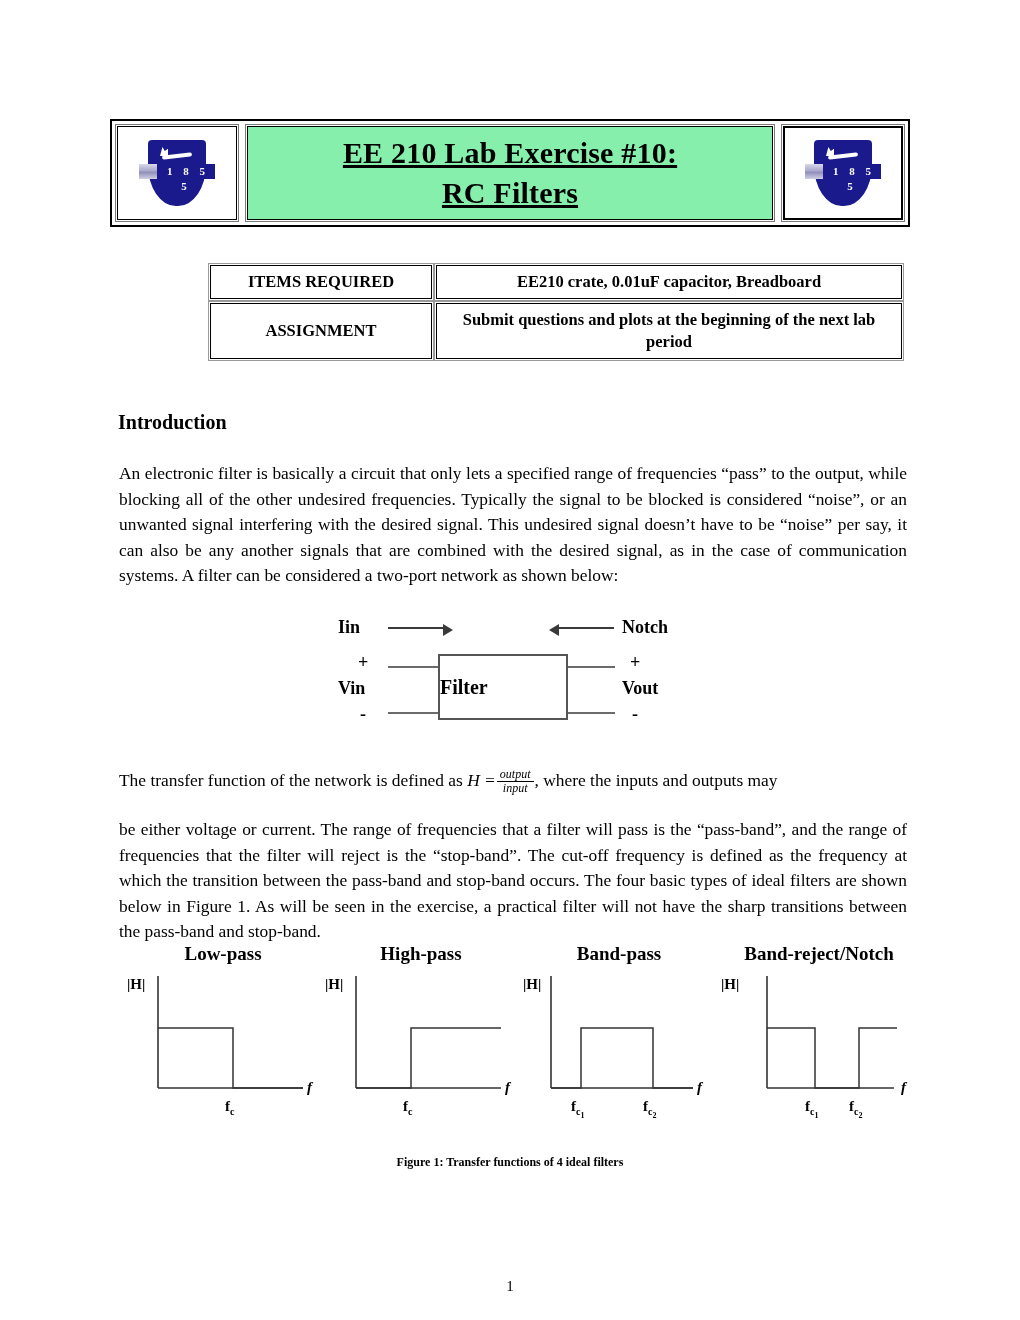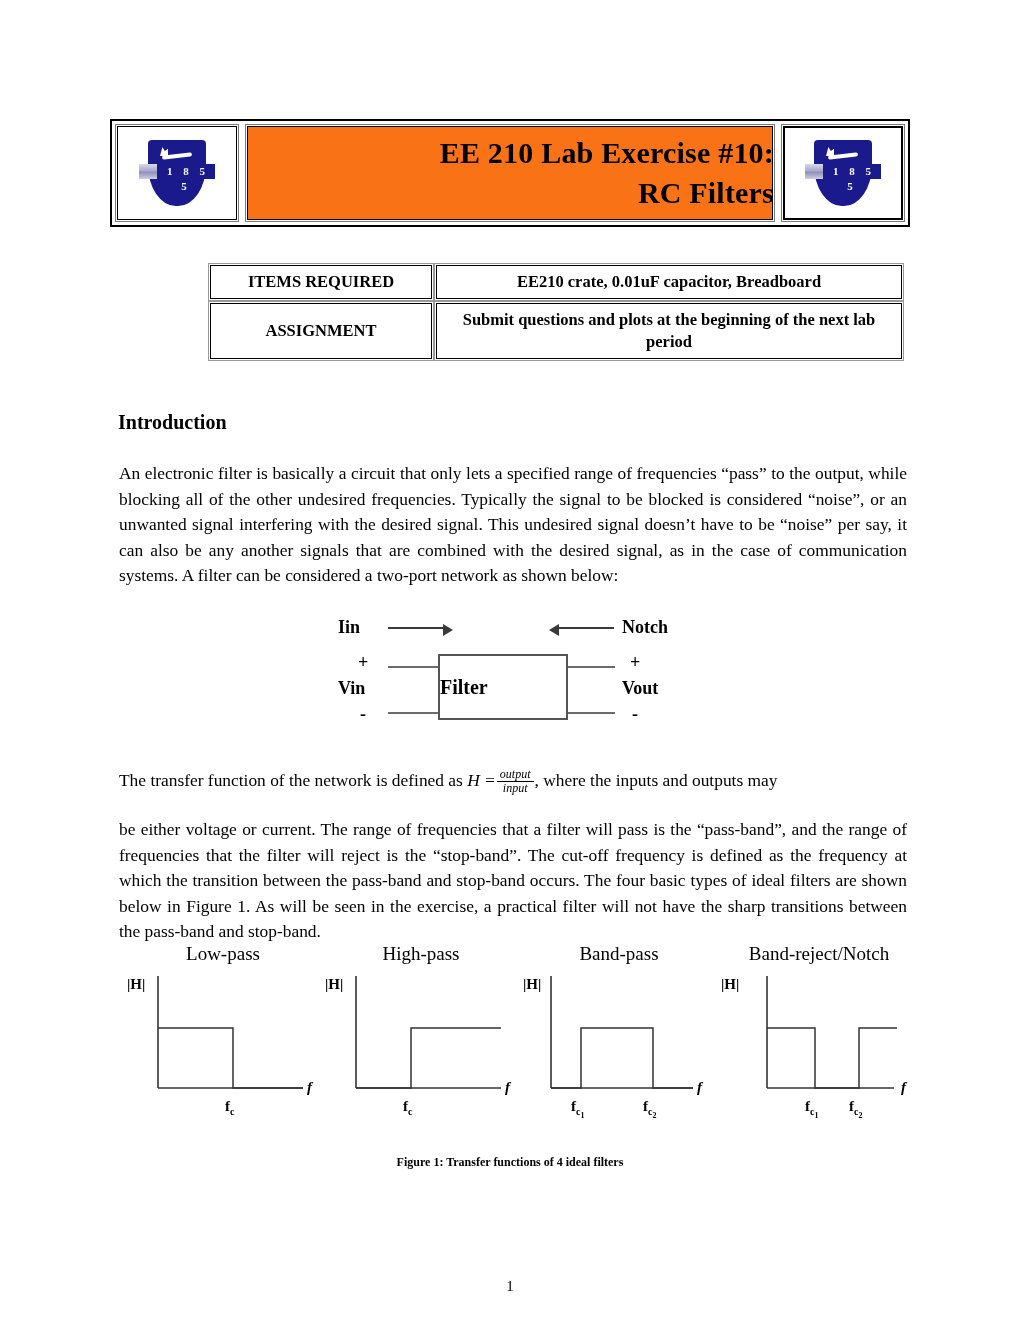--- a/index.html
+++ b/index.html
@@ -51,23 +51,24 @@
     box-shadow: inset 0 0 0 1px #ffffff, inset 0 0 0 3px #000000;
   }
   .title-cell {
     flex: 1;
     margin: 0 6px;
     border: 1px solid #7a7a7a;
     box-shadow: inset 0 0 0 1px #ffffff, inset 0 0 0 2px #000000;
     box-sizing: border-box;
     display: flex;
     flex-direction: column;
-    align-items: flex-end;
+    align-items: center;
     justify-content: center;
-    background: #f97316;
+    background: #86efac;
+    text-decoration: underline;
   }
   .title-line {
     font-weight: bold;
     font-size: 30px;
     line-height: 40px;
     letter-spacing: 0.2px;
     white-space: nowrap;
   }
 
   
@@ -258,21 +259,21 @@
     top: 0;
     width: 196px;
     height: 200px;
   }
   .fp-title {
     position: absolute;
     top: 5px;
     left: 0;
     width: 100%;
     text-align: center;
-    font-weight: normal;
+    font-weight: bold;
     font-size: 19px;
     white-space: nowrap;
   }
   .fp-ylab {
     position: absolute;
     left: 2px;
     top: 38px;
     font-weight: bold;
     font-size: 15px;
   }

